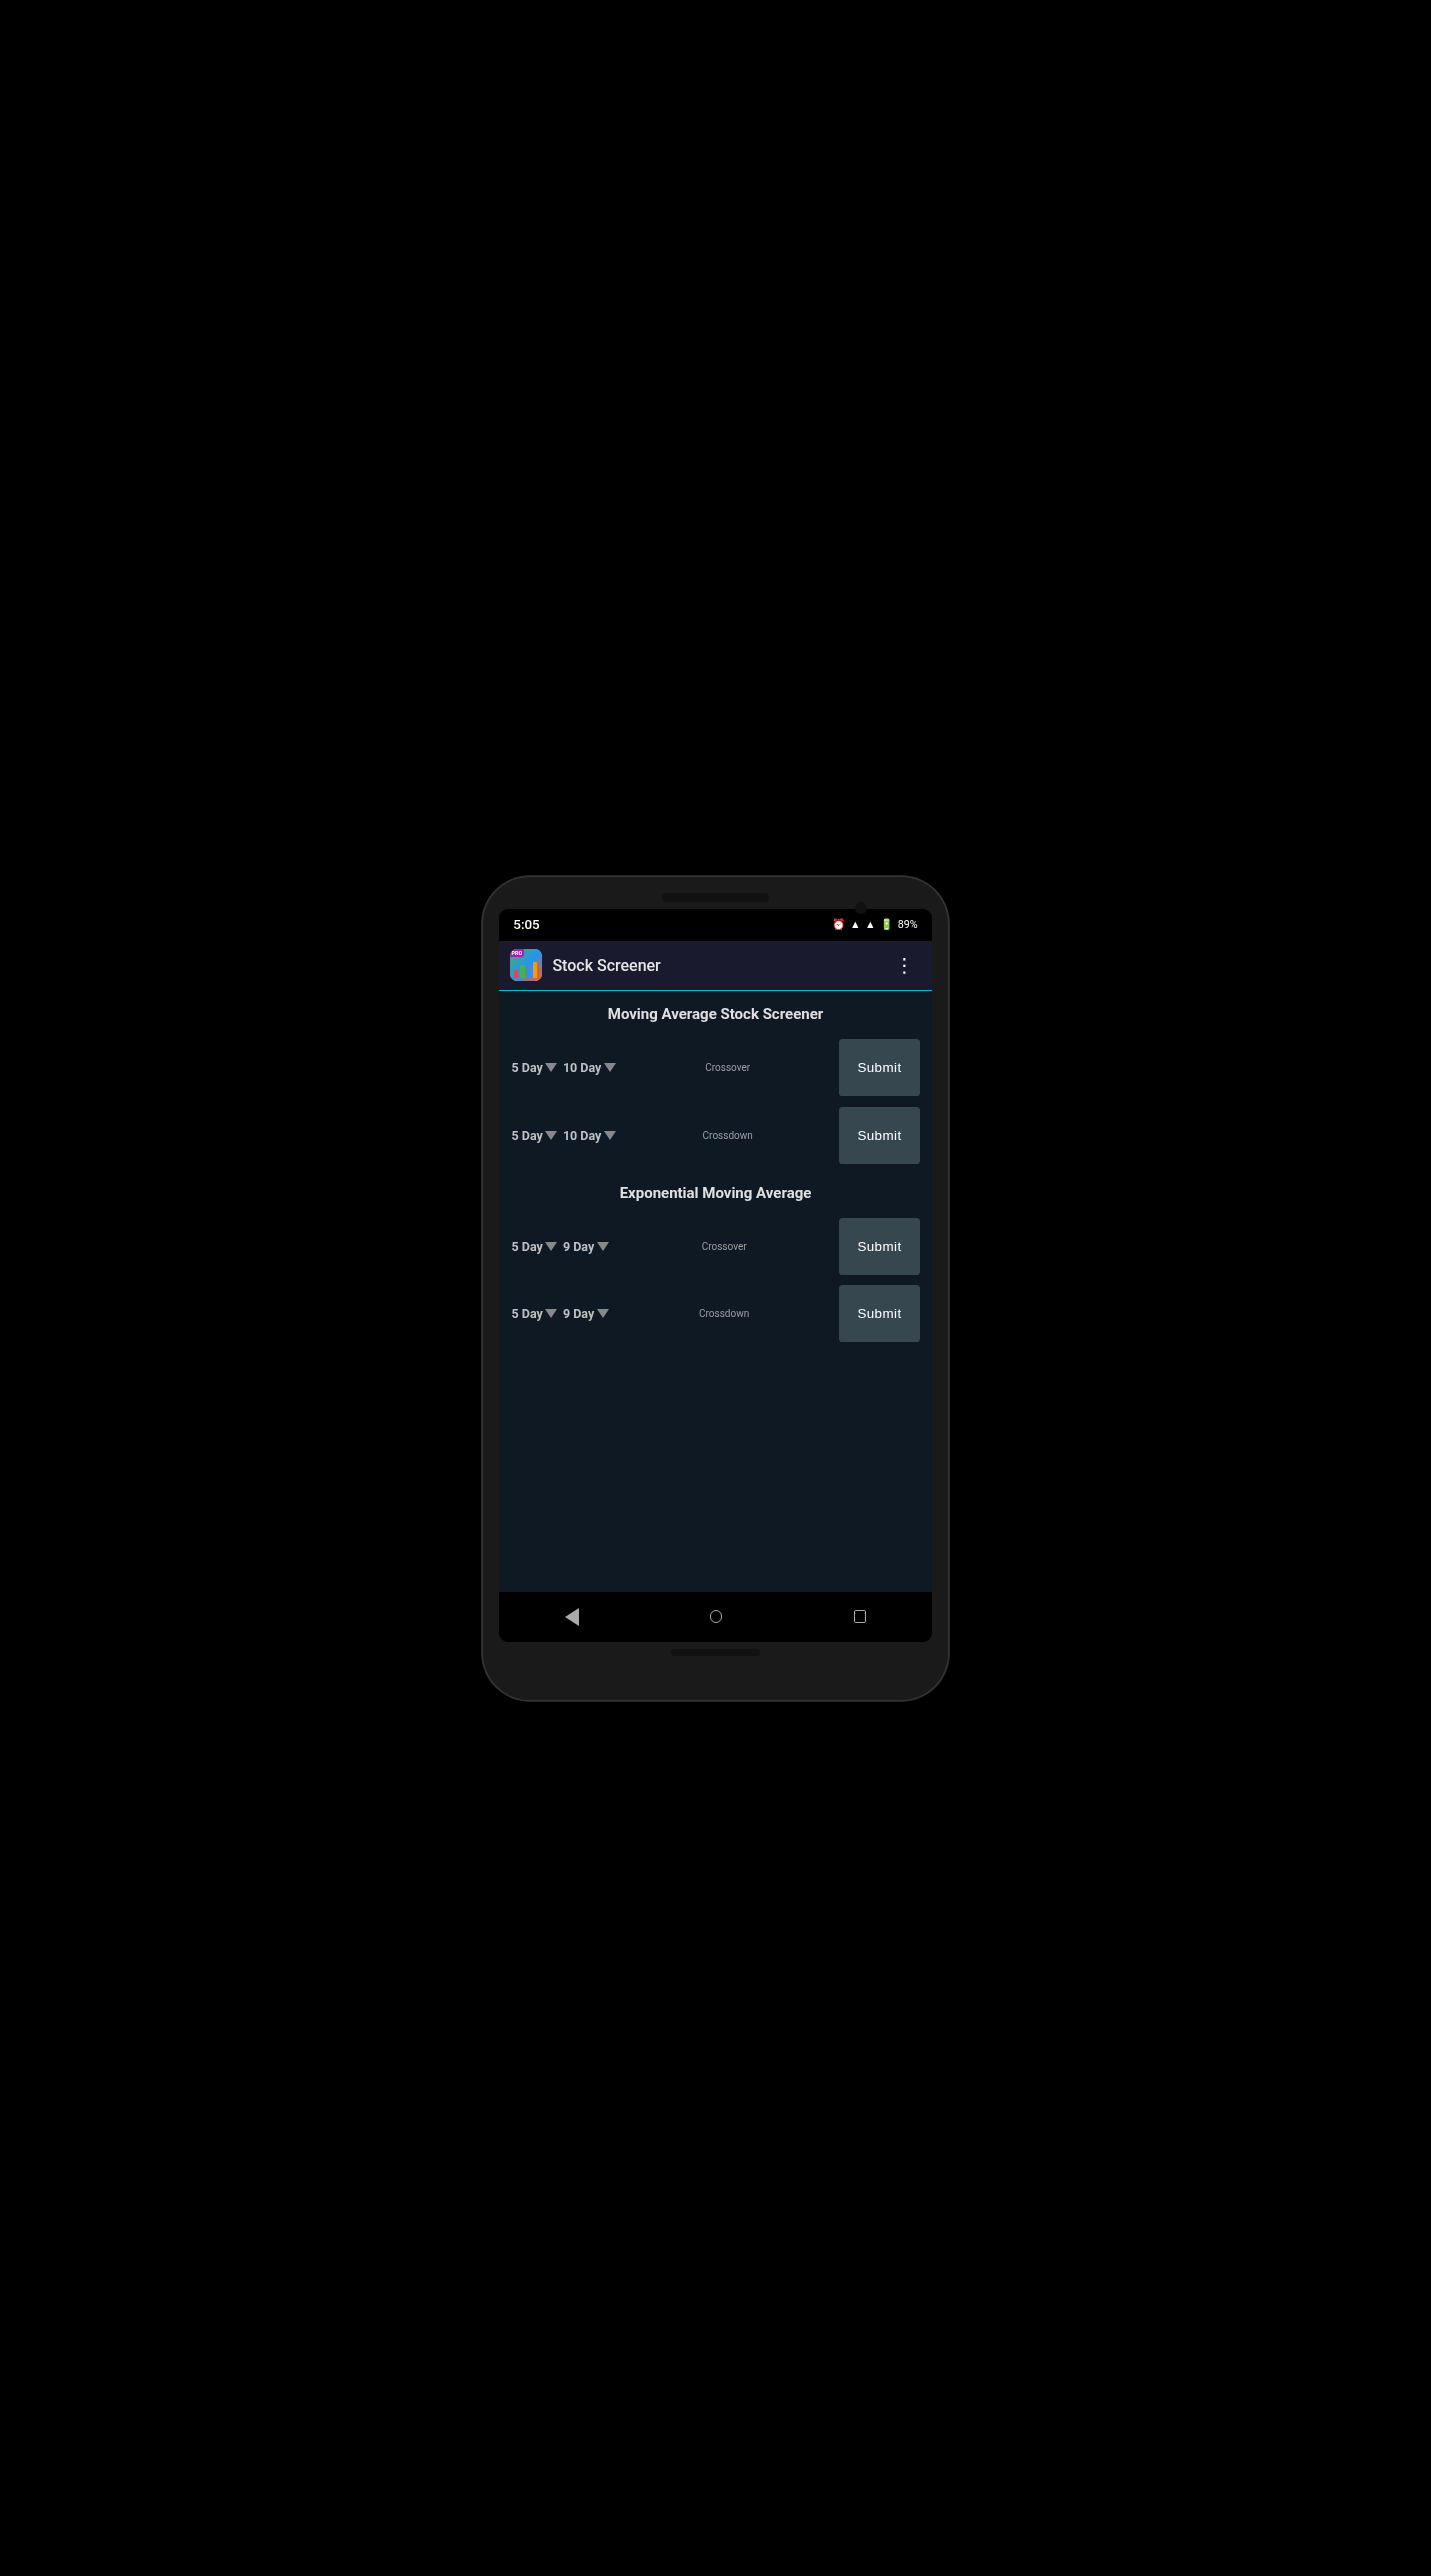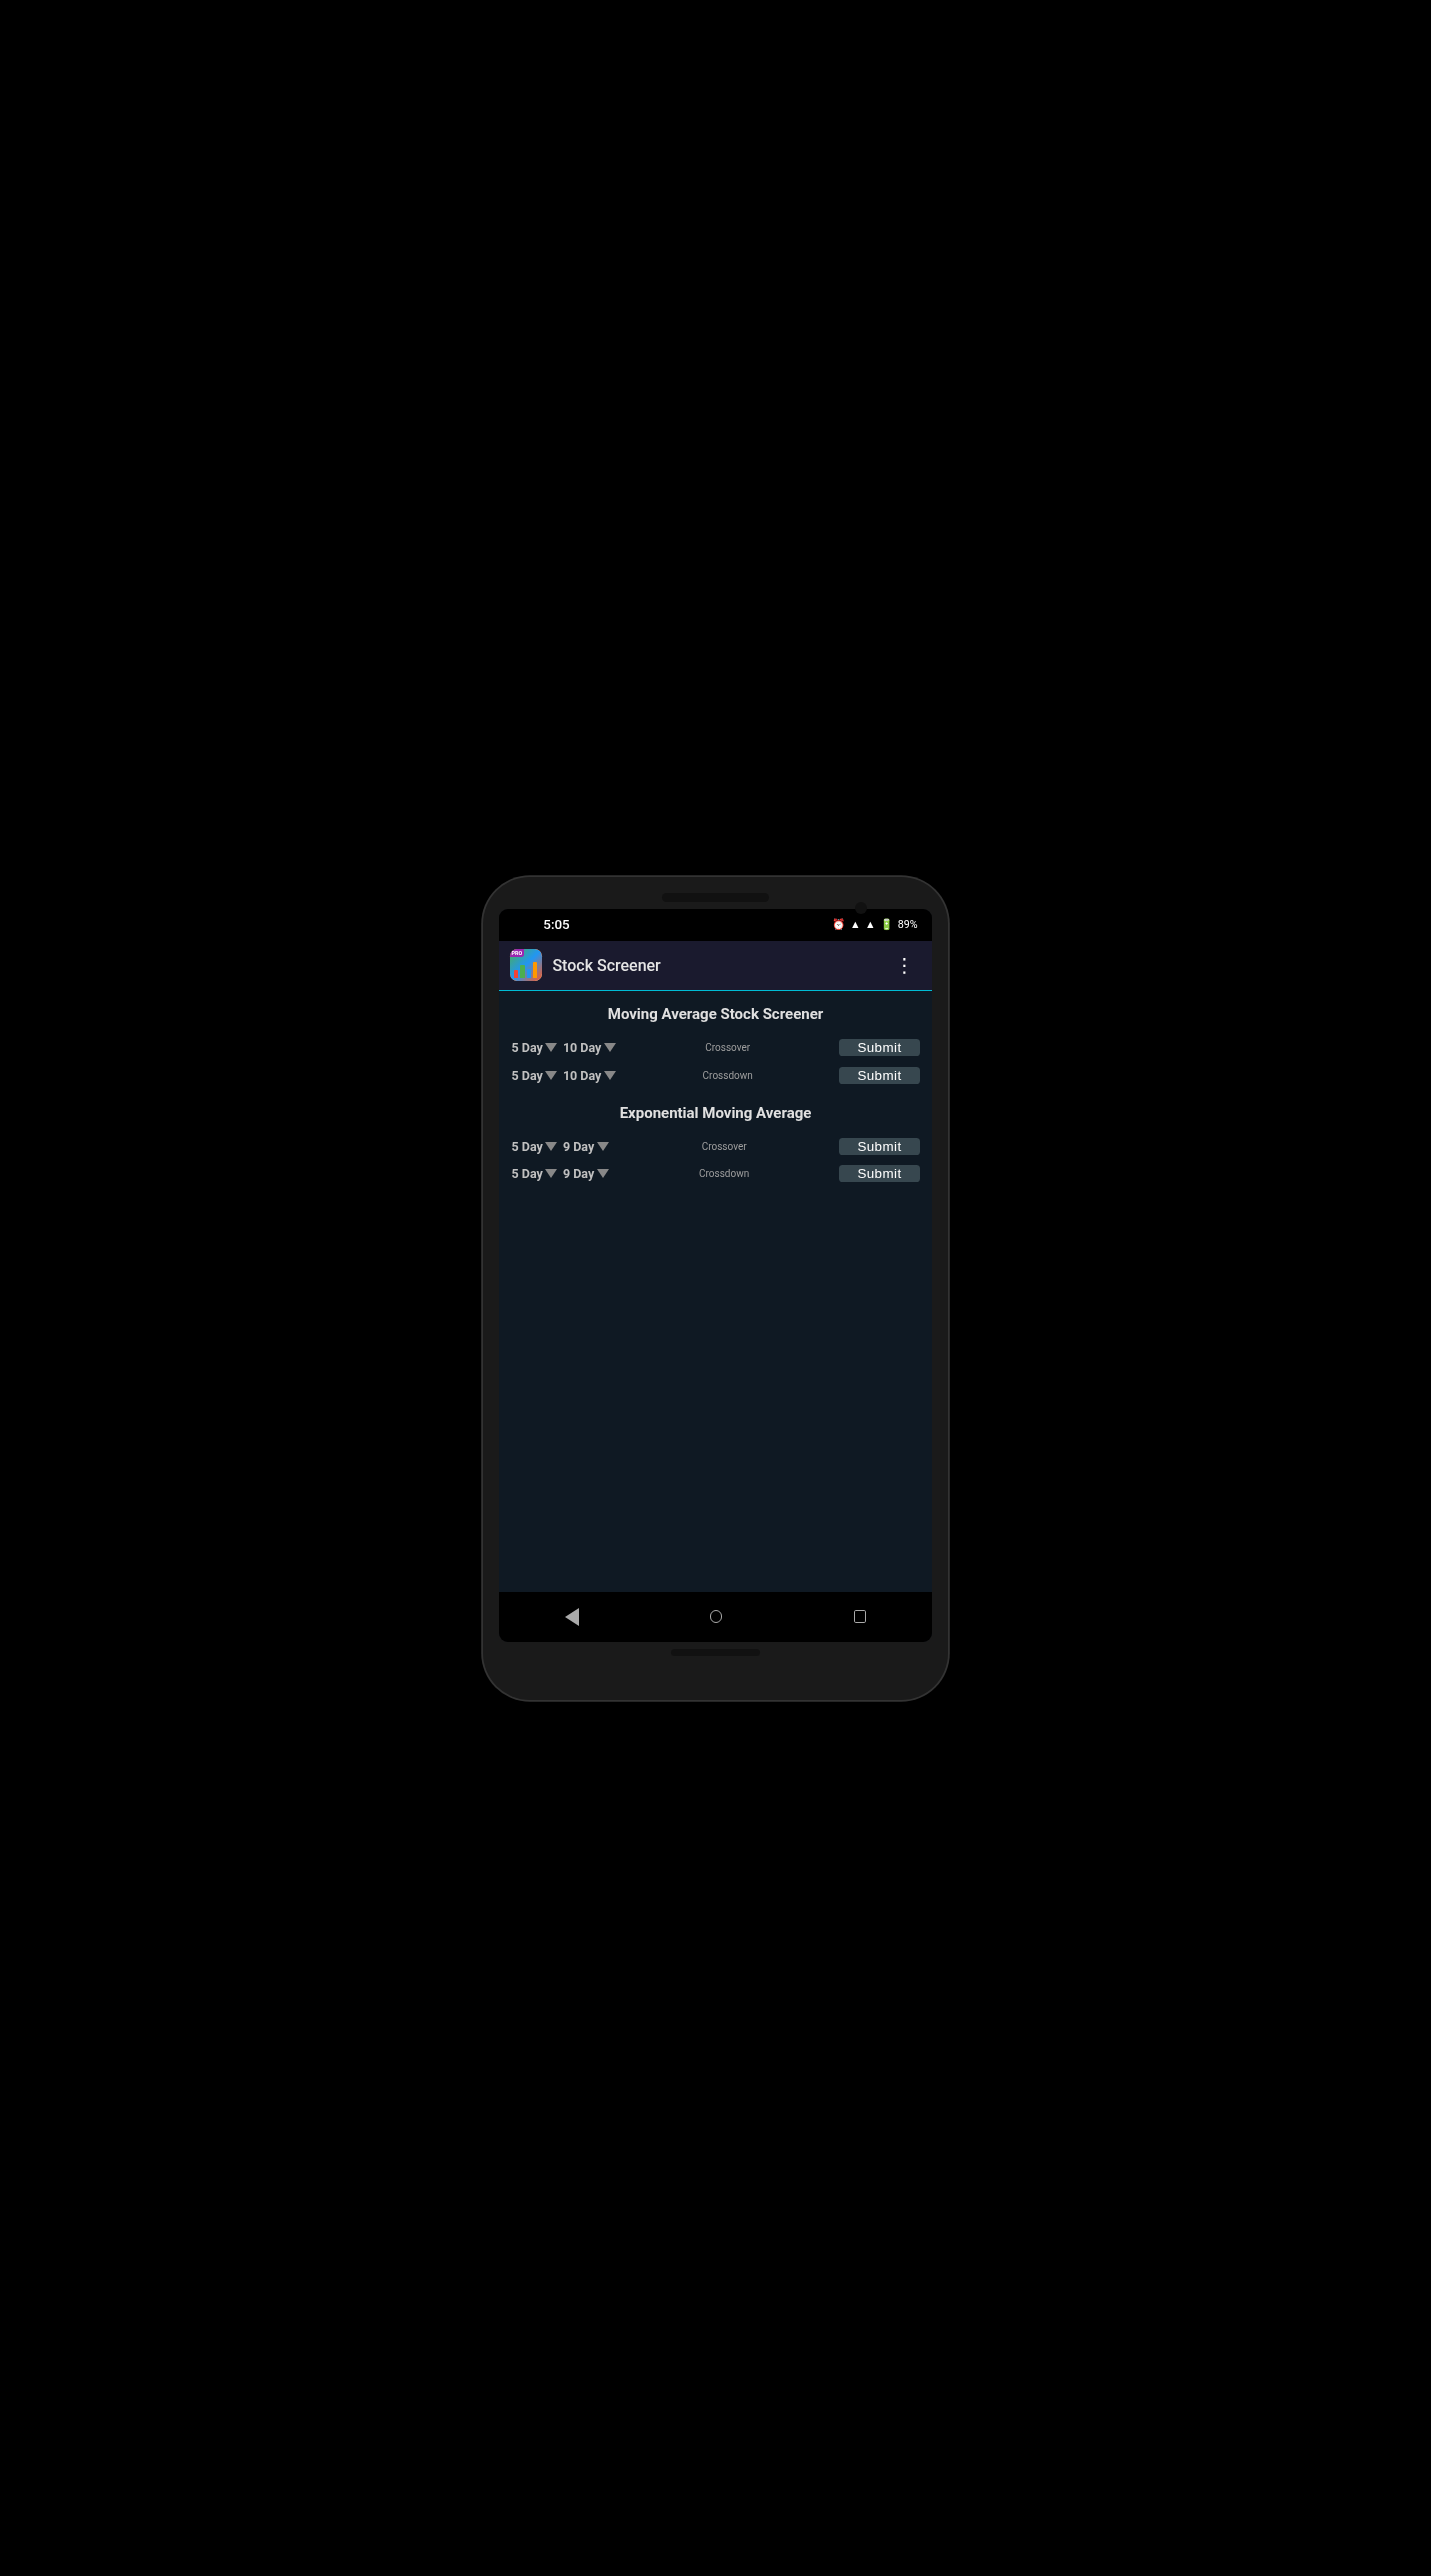--- a/index.html
+++ b/index.html
@@ -58,21 +58,20 @@
       align-items: center;
       padding: 5.4px 14.3px;
       height: 32px;
       flex-shrink: 0;
     }
 
     .status-time {
       color: #fff;
       font-size: 13.4px;
       font-weight: 500;
-      margin-left: 30px;
     }
 
     .status-icons {
       display: flex;
       align-items: center;
       gap: 4.5px;
       color: #fff;
       font-size: 10.7px;
     }
 
@@ -195,21 +194,21 @@
       color: #9e9e9e;
       font-size: 10px;
       flex: 1;
       text-align: center;
     }
 
     .submit-btn {
       background: #37474f;
       color: #fff;
       border: none;
-      padding: 1px 18px;
+      padding: 21px 18px;
       font-size: 13.4px;
       font-weight: 500;
       border-radius: 3.6px;
       cursor: pointer;
       letter-spacing: 0.4px;
     }
 
     
     .nav-bar {
       background: #000;

